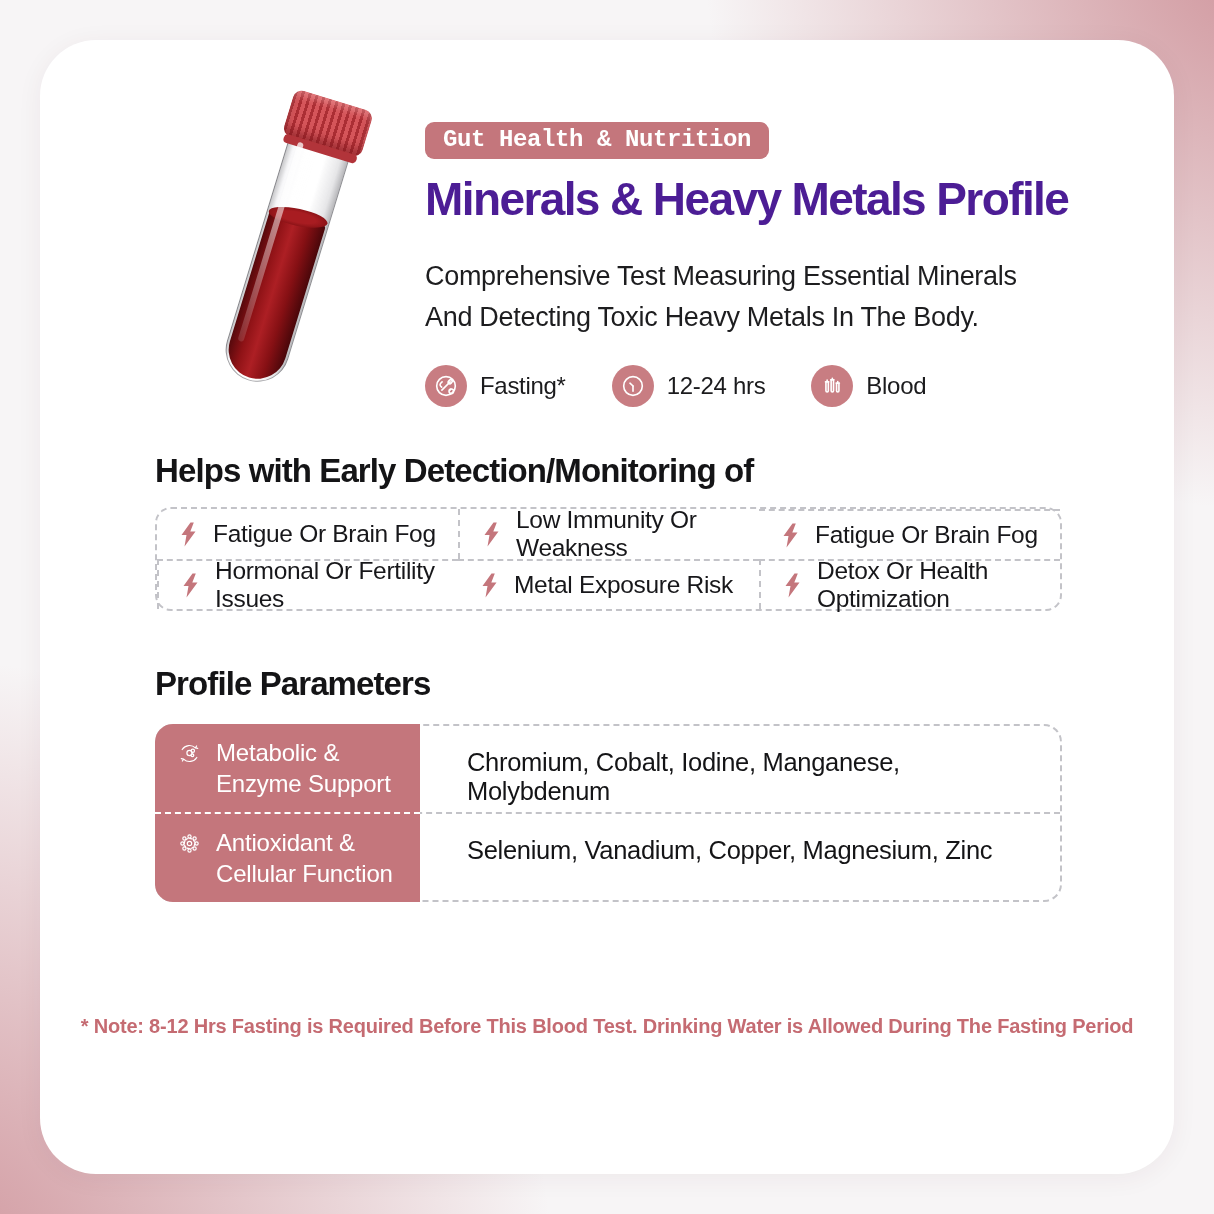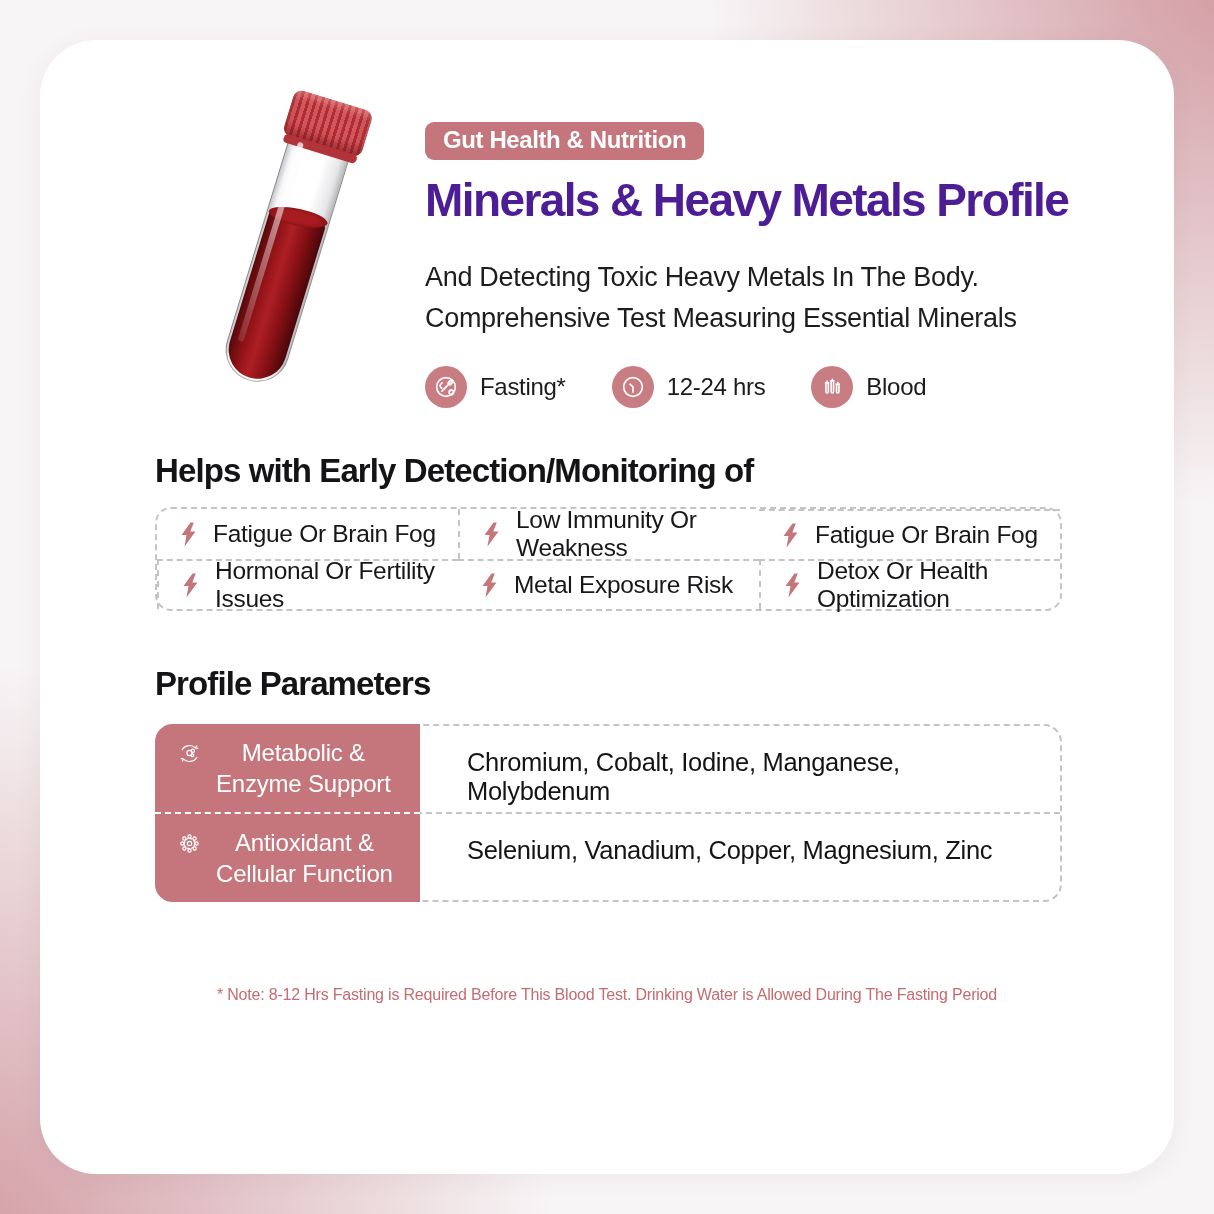--- a/index.html
+++ b/index.html
@@ -64,21 +64,21 @@
     box-shadow:inset 0 -8px 8px rgba(120,20,25,0.55), inset 0 5px 6px rgba(255,200,200,0.35);
   }
   .tube .cap::after{
     content:"";position:absolute;left:3px;right:3px;bottom:-7px;height:9px;
     background:#b2343a;border-radius:4px;
   }
   .header-text{position:absolute;left:385px;top:82px;right:100px;}
   .badge{
     display:inline-block;background:var(--accent);color:#fff;
     font-size:24px;font-weight:700;letter-spacing:-0.4px;
-    padding:4px 18px 6px;border-radius:9px;
+    padding:4px 18px 6px;border-radius:9px;font-family:Liberation Mono, monospace;
   }
   h1.title{
     margin-top:13px;font-size:46px;font-weight:700;letter-spacing:-1.6px;
     color:#4c1d95;white-space:nowrap;
   }
   .desc{margin-top:30px;font-size:27px;line-height:41px;font-weight:500;color:#1d1d1f;}
   .desc span{display:block;}
   .meta-row{margin-top:27px;display:flex;align-items:center;gap:46px;}
   .meta-item{display:flex;align-items:center;gap:13px;}
   .meta-icon{
@@ -115,26 +115,26 @@
     margin-left:-2px;position:relative;
   }
   .param-row.first .param-label{margin-top:-2px;border-radius:18px 0 0 0;}
   .param-row.second .param-label{
     margin-top:-2px;margin-bottom:-2px;border-top:2px dashed #fff;
     border-radius:0 0 0 18px;
   }
   .param-icon{width:27px;height:27px;flex:none;margin-top:3px;}
   .param-icon svg{width:27px;height:27px;stroke:#fff;fill:none;stroke-width:1.2;stroke-linecap:round;stroke-linejoin:round;}
   .param-cat{font-size:24px;font-weight:500;line-height:31px;letter-spacing:-0.2px;}
-  .param-cat span{display:block;text-align:center;}
+  .param-cat span{display:block;}
   .param-values{flex:1;padding:22px 18px 0 47px;font-size:25.5px;font-weight:500;color:#141416;}
   
   .note{
-    margin-top:84px;text-align:center;color:var(--note);
-    font-size:16px;font-weight:400;letter-spacing:-0.2px;
+    margin-top:113px;text-align:center;color:var(--note);
+    font-size:20px;font-weight:700;letter-spacing:-0.2px;
   }
 </style>
 </head>
 <body>
 
 <div class="bg">
   <div class="card">
 
     <div class="header">
       <div class="tube-wrap">
@@ -142,22 +142,22 @@
           <div class="cap"></div>
           <div class="blood"></div>
           <div class="shine"></div>
         </div>
       </div>
 
       <div class="header-text">
         <div class="badge">Gut Health &amp; Nutrition</div>
         <h1 class="title">Minerals &amp; Heavy Metals Profile</h1>
         <p class="desc">
+          <span>Comprehensive Test Measuring Essential Minerals</span>
           <span>And Detecting Toxic Heavy Metals In The Body.</span>
-          <span>Comprehensive Test Measuring Essential Minerals</span>
         </p>
 
         <div class="meta-row">
           <div class="meta-item">
             <span class="meta-icon">
               <svg viewBox="0 0 24 24">
                 <circle cx="12" cy="12" r="8.6"></circle>
                 <path d="M8.2 15.8 L15.8 8.2"></path>
                 <path d="M8.4 8.2 l-1.3 1.3 a1.9 1.9 0 0 0 0 2.7 l0.9 0.9"></path>
                 <path d="M15.6 15.8 l0.9-0.9"></path>

